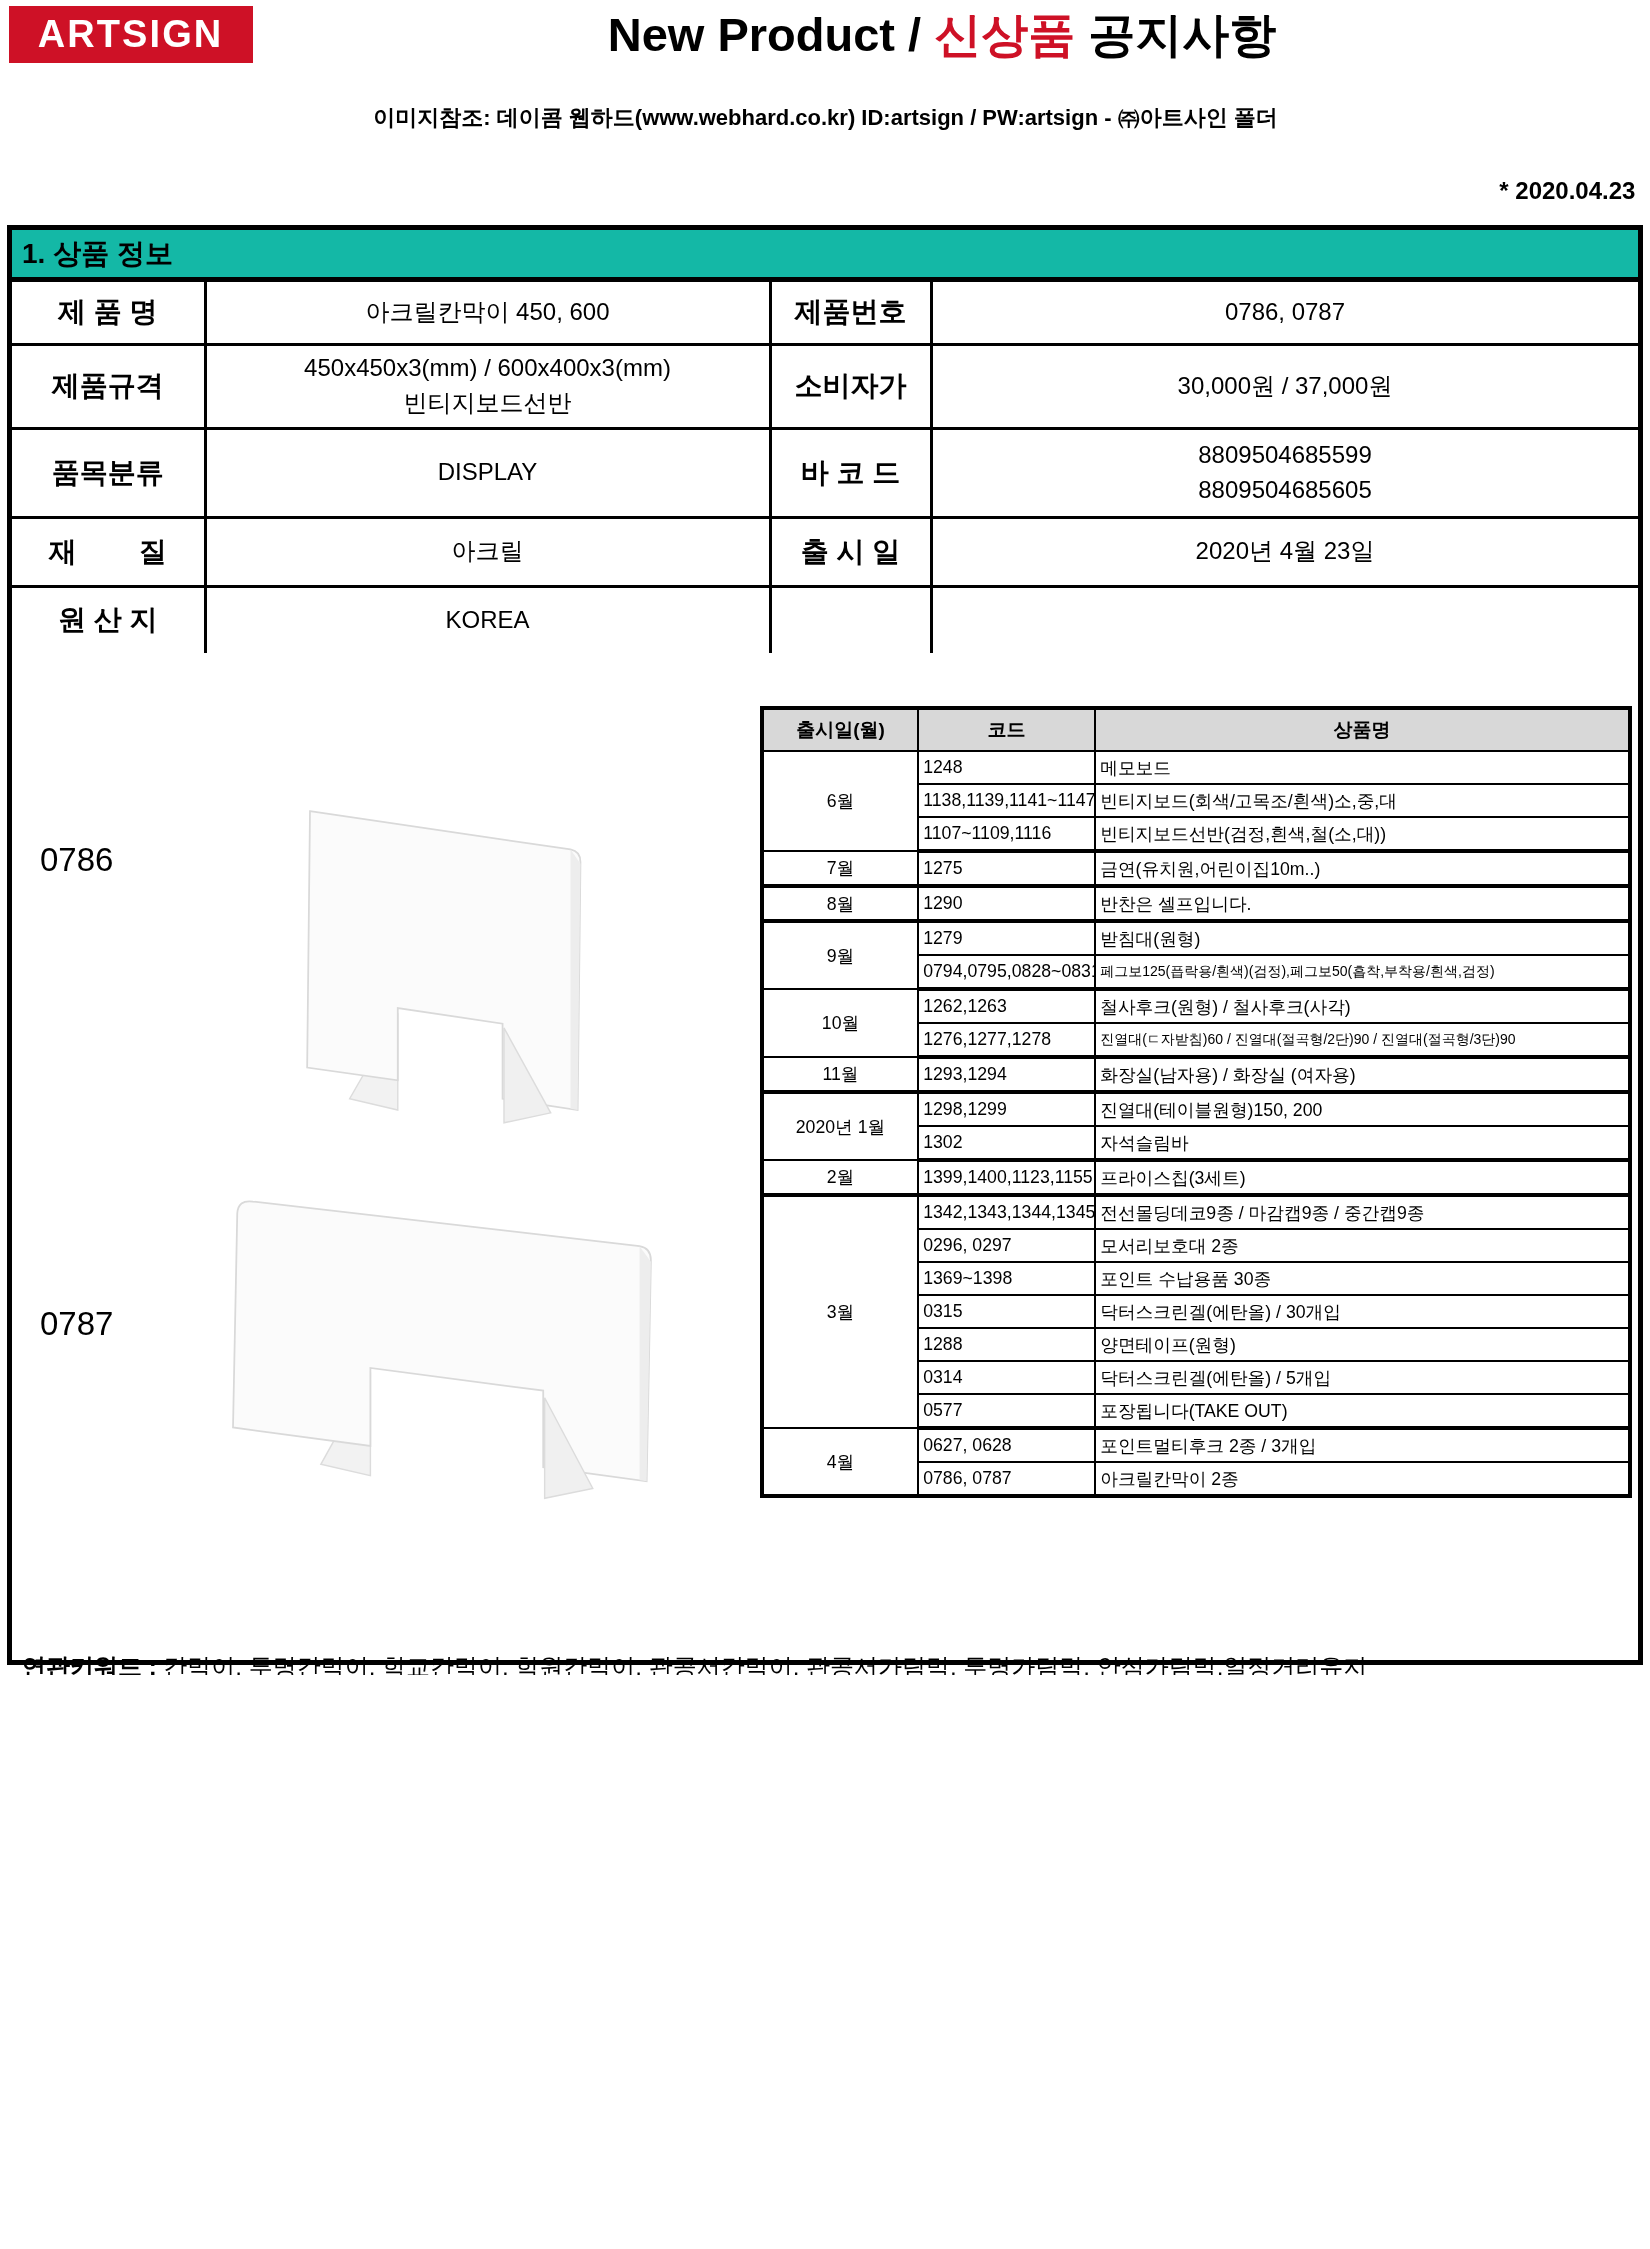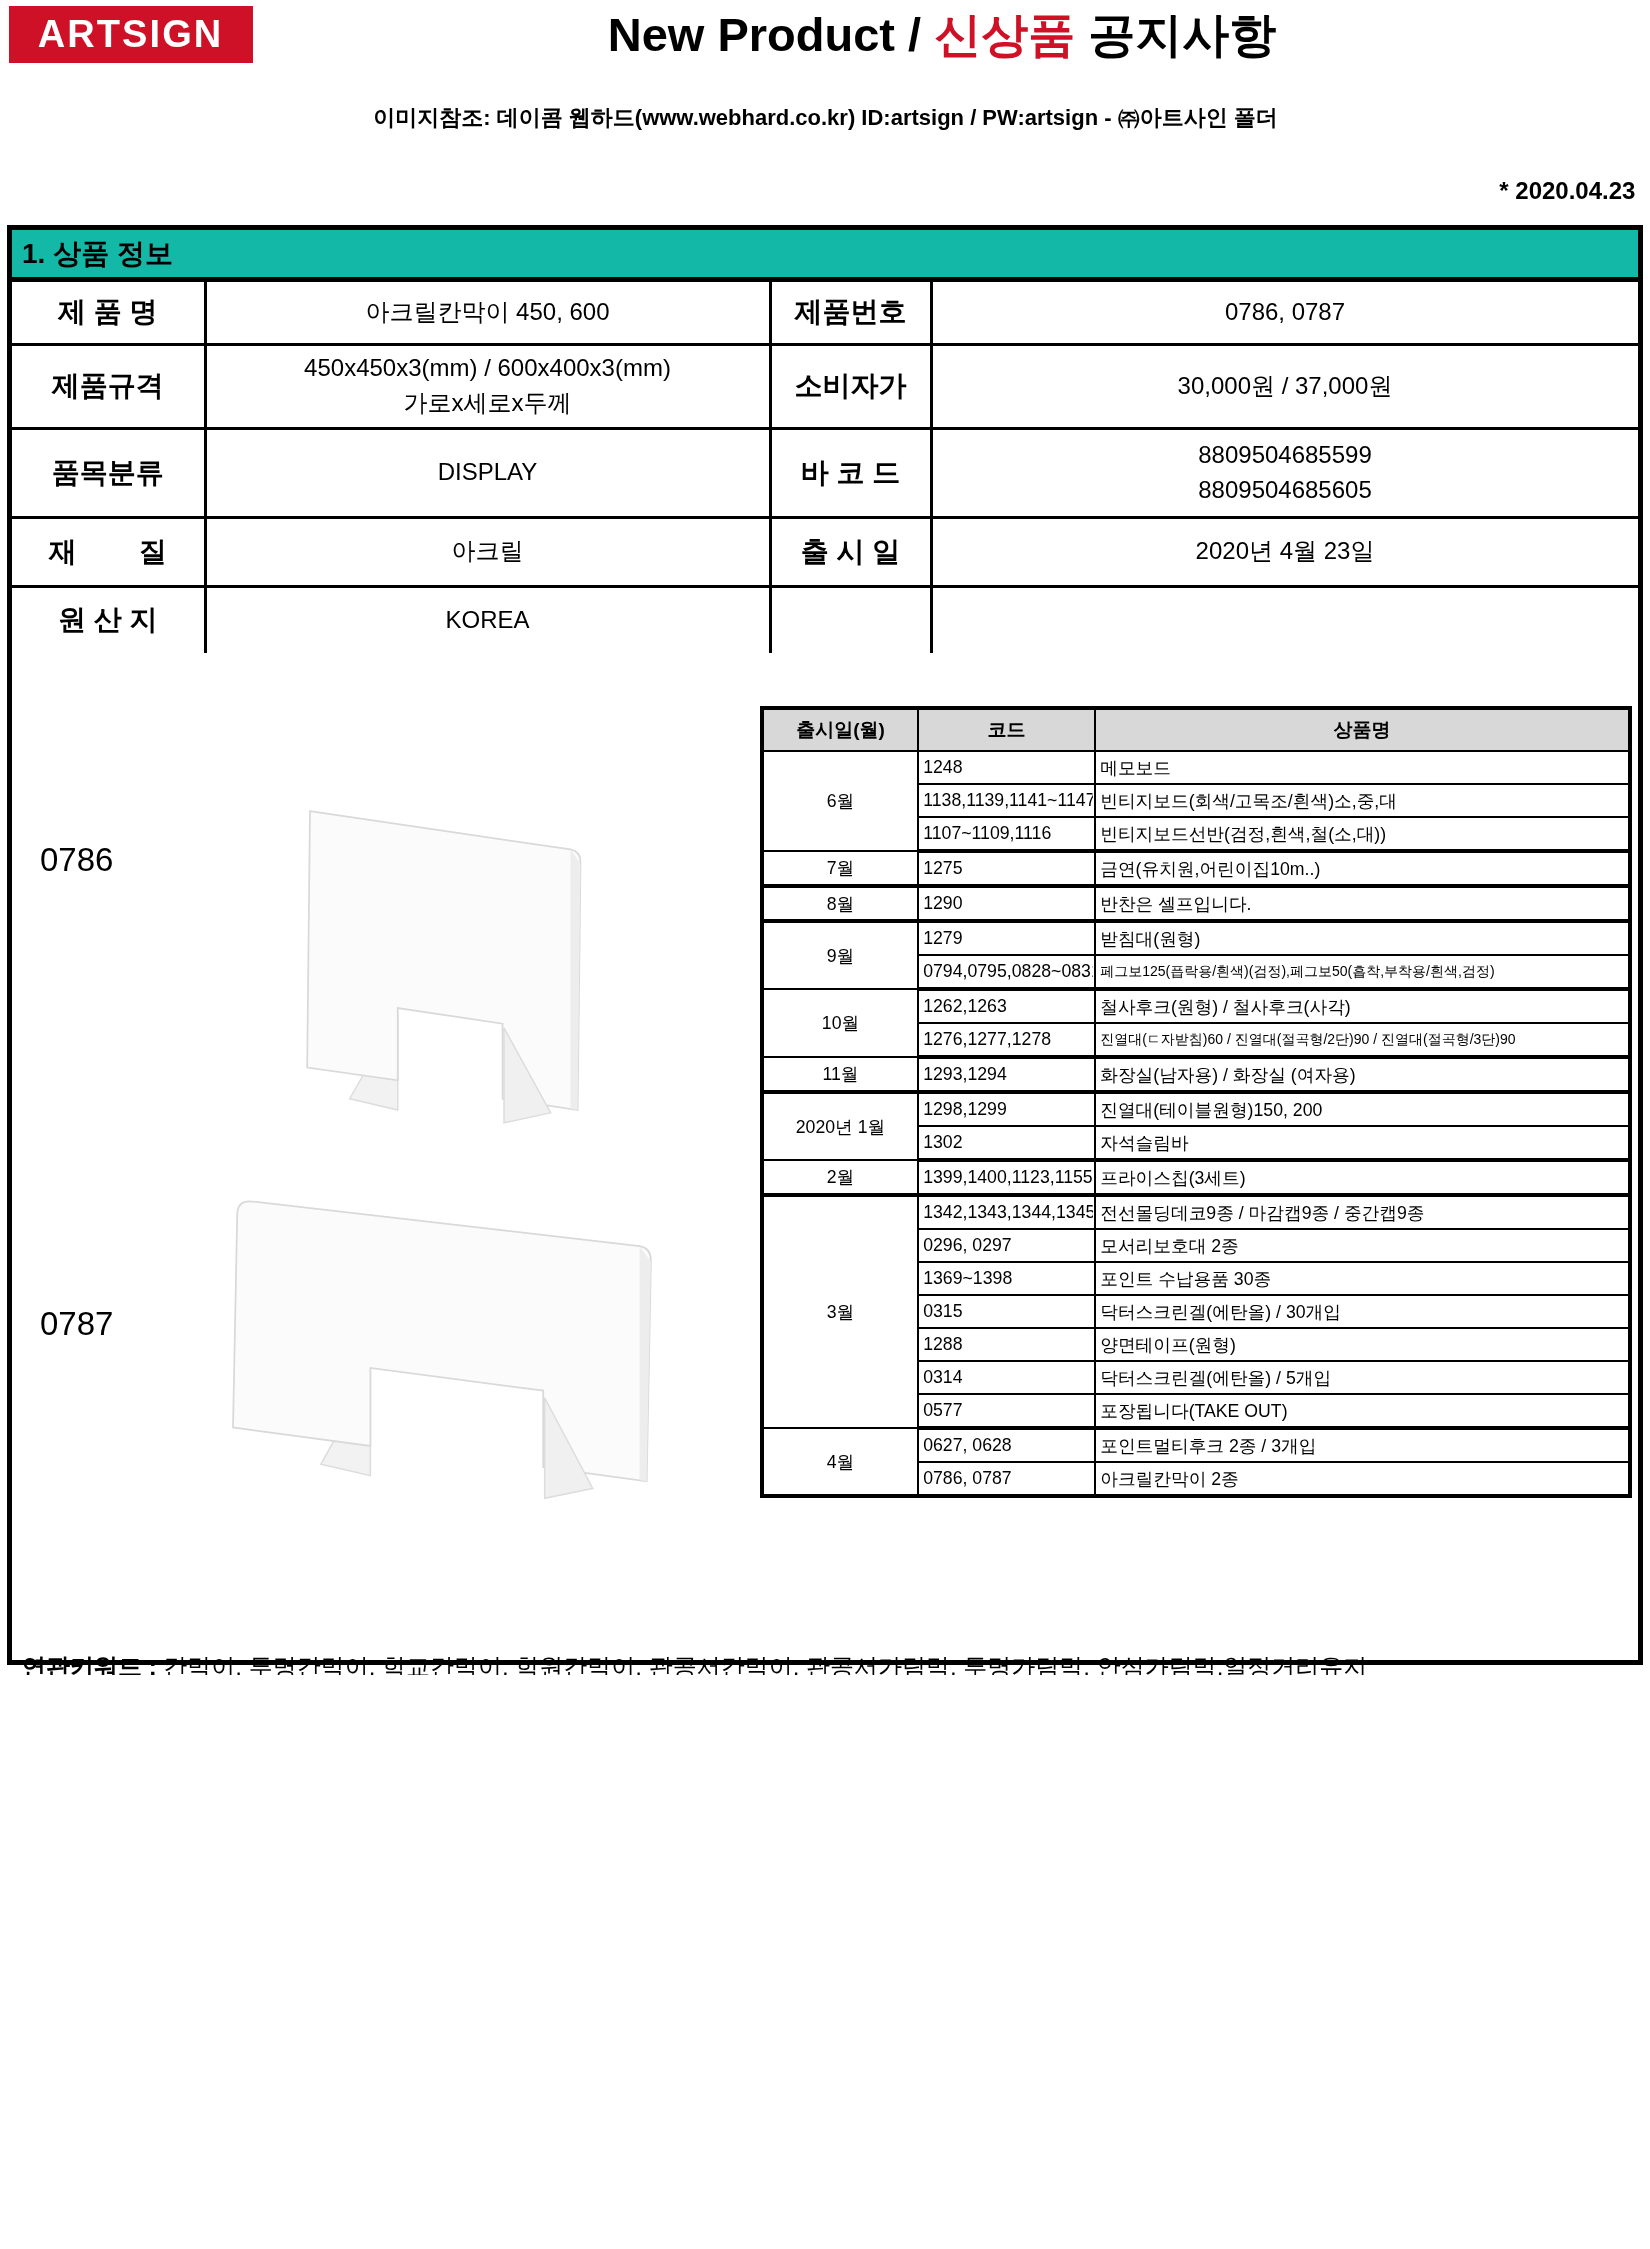--- a/index.html
+++ b/index.html
@@ -36,21 +36,21 @@
 
   
   .sec2{position:relative;flex:0 0 981px;background:#fff;}
   .plabel{position:absolute;left:28px;font-size:33px;}
   .panel{position:absolute;}
   .t2wrap{position:absolute;left:748px;top:53px;width:872px;}
   table.t2{border-collapse:collapse;width:100%;border:4.2px solid #000;table-layout:fixed;}
   .t2 th{background:#D8D8D8;border:2.8px solid #000;font-size:19px;font-weight:bold;height:38px;}
   .t2 td{border:2.1px solid #000;font-size:17.7px;height:31px;padding:0 4.2px;white-space:nowrap;overflow:hidden;}
   .t2 td.m{text-align:center;}
-  .t2 td.c{text-align:left;padding-right:17px;border-radius:12px;}
+  .t2 td.c{text-align:left;padding-right:17px;}
   .t2 td.n{text-align:left;}
   .t2 td.sm{font-size:14px;}
   .t2 tr.gend td{border-bottom:4.2px solid #000;margin-top:16px;}
 
   
   .sec3{position:relative;flex:0 0 358px;}
   .kw{padding:11.3px 7px 0 10px;font-size:24px;line-height:1.8;white-space:pre-wrap;}
   .kw .lbl{font-weight:bold;}
   .kw2{padding:4.2px 7px 0 135px;font-size:24px;}
   .photos{display:flex;gap:5.7px;padding:0 8.5px;margin-top:14px;height:239px;}
@@ -94,21 +94,21 @@
           <tr style="height:62px">
         <td class="h">제 품 명</td>
         <td class="v">아크릴칸막이 450, 600</td>
         <td class="h">제품번호</td>
         <td class="v">0786, 0787</td>
       </tr>
       <tr style="height:84px">
         <td class="h">제품규격</td>
         <td class="v">
           <div>450x450x3(mm) / 600x400x3(mm)</div>
-          <div>가로x세로x두께</div>
+          <div>빈티지보드선반</div>
         </td>
         <td class="h">소비자가</td>
         <td class="v">30,000원 / 37,000원</td>
       </tr>
       <tr style="height:89px">
         <td class="h">품목분류</td>
         <td class="v">DISPLAY</td>
         <td class="h">바 코 드</td>
         <td class="v">
           <div>8809504685599</div>

